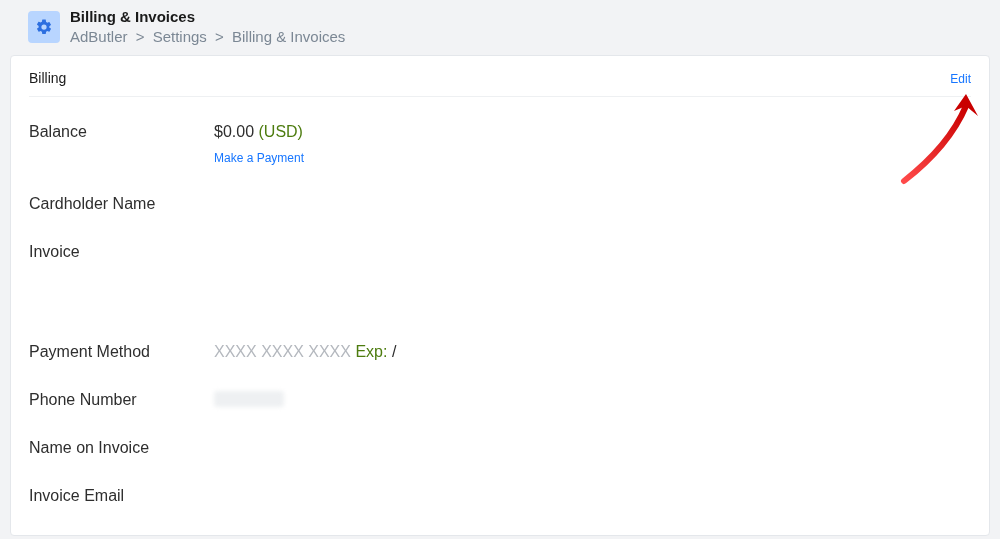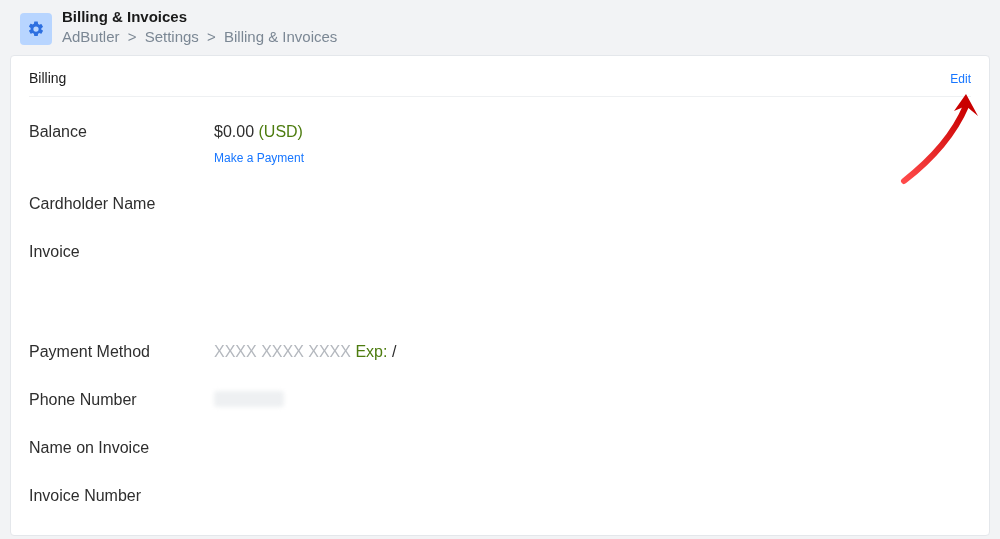--- a/index.html
+++ b/index.html
@@ -8,22 +8,22 @@
     font-family: -apple-system, BlinkMacSystemFont, "Segoe UI", Arial, sans-serif;
     background: #f2f3f5;
     font-size: 12px;
     color: #212529;
     position: relative;
   }
 
   
   .topbar {
     display: flex;
-    align-items: flex-end;
-    padding: 6px 10px 0 20px;
+    align-items: center;
+    padding: 6px 10px 0 28px;
   }
   .app-icon {
     width: 32px; height: 32px;
     background: #b8d5ff;
     border-radius: 4px;
     display: flex; align-items: center; justify-content: center;
     margin-right: 10px;
     margin-top: 2px;
   }
   .app-icon svg { width: 18px; height: 18px; fill: #2d6fe0; }
@@ -166,21 +166,21 @@
       <div class="blurred"></div>
     </div>
   </div>
 
   <div class="field-row">
     <div class="field-label">Name on Invoice</div>
     <div class="field-value"></div>
   </div>
 
   <div class="field-row">
-    <div class="field-label">Invoice Number</div>
+    <div class="field-label">Invoice Email</div>
     <div class="field-value"></div>
   </div>
 </div>
 
 <svg class="arrow" viewBox="0 0 90 100">
   <defs>
     <linearGradient id="redgrad" x1="0" y1="1" x2="1" y2="0">
       <stop offset="0%" stop-color="#ff4a4a"></stop>
       <stop offset="100%" stop-color="#c90000"></stop>
     </linearGradient>

